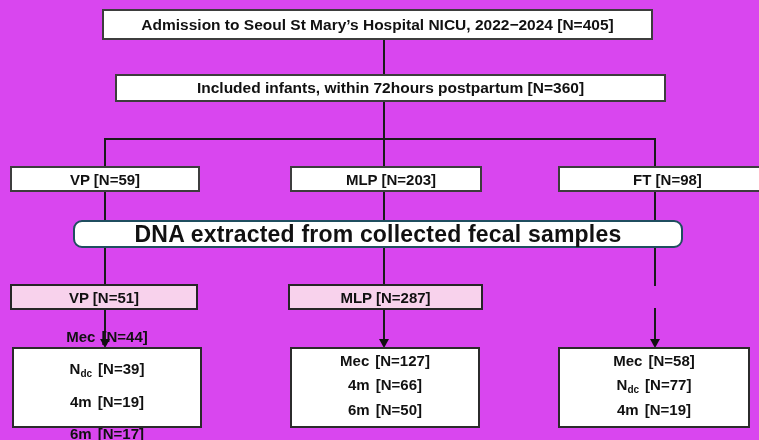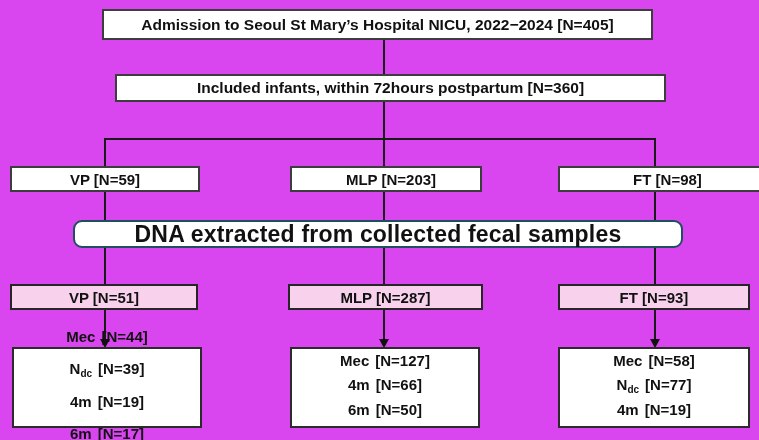--- a/index.html
+++ b/index.html
@@ -69,23 +69,20 @@
   <div class="box dna-box" style="left:73px;top:220px;width:610px;height:28px;">
     <span>DNA extracted from collected fecal samples</span>
   </div>
 
   <div class="box pink-box" style="left:10px;top:284px;width:188px;height:26px;">
     <span>VP [N=51]</span>
   </div>
   <div class="box pink-box" style="left:288px;top:284px;width:195px;height:26px;">
     <span>MLP [N=287]</span>
   </div>
-  <div class="box pink-box" style="left:558px;top:284px;width:192px;height:26px;">
-    <span>FT [N=93]</span>
-  </div>
 
   <div class="box detail-box" style="left:12px;top:347px;width:190px;height:81px;gap:8px;">
     <div class="drow"><span class="rname">Mec</span><span class="rsub"></span><span class="rn">[N=44]</span></div>
     <div class="drow"><span class="rname">N</span><span class="rsub">dc</span><span class="rn">[N=39]</span></div>
     <div class="drow"><span class="rname">4m</span><span class="rsub"></span><span class="rn">[N=19]</span></div>
     <div class="drow"><span class="rname">6m</span><span class="rsub"></span><span class="rn">[N=17]</span></div>
   </div>
 
   <div class="box detail-box" style="left:290px;top:347px;width:190px;height:81px;">
     <div class="drow"><span class="rname">Mec</span><span class="rsub"></span><span class="rn">[N=127]</span></div>

